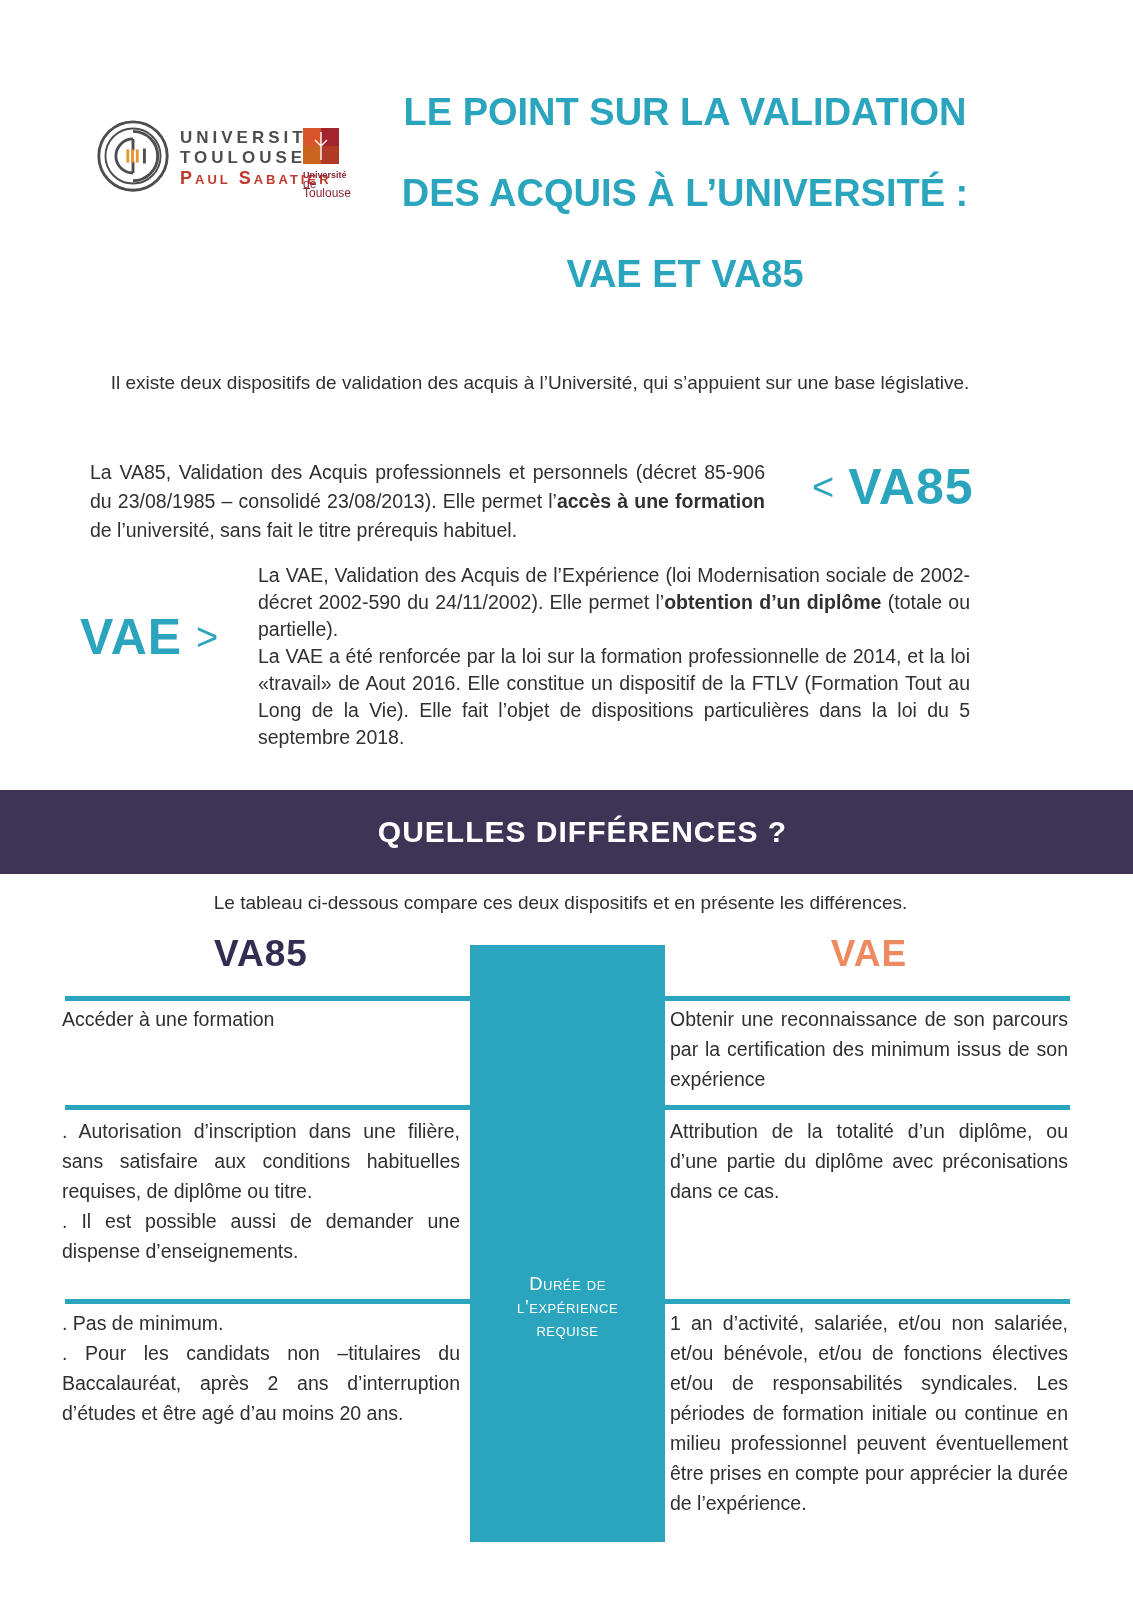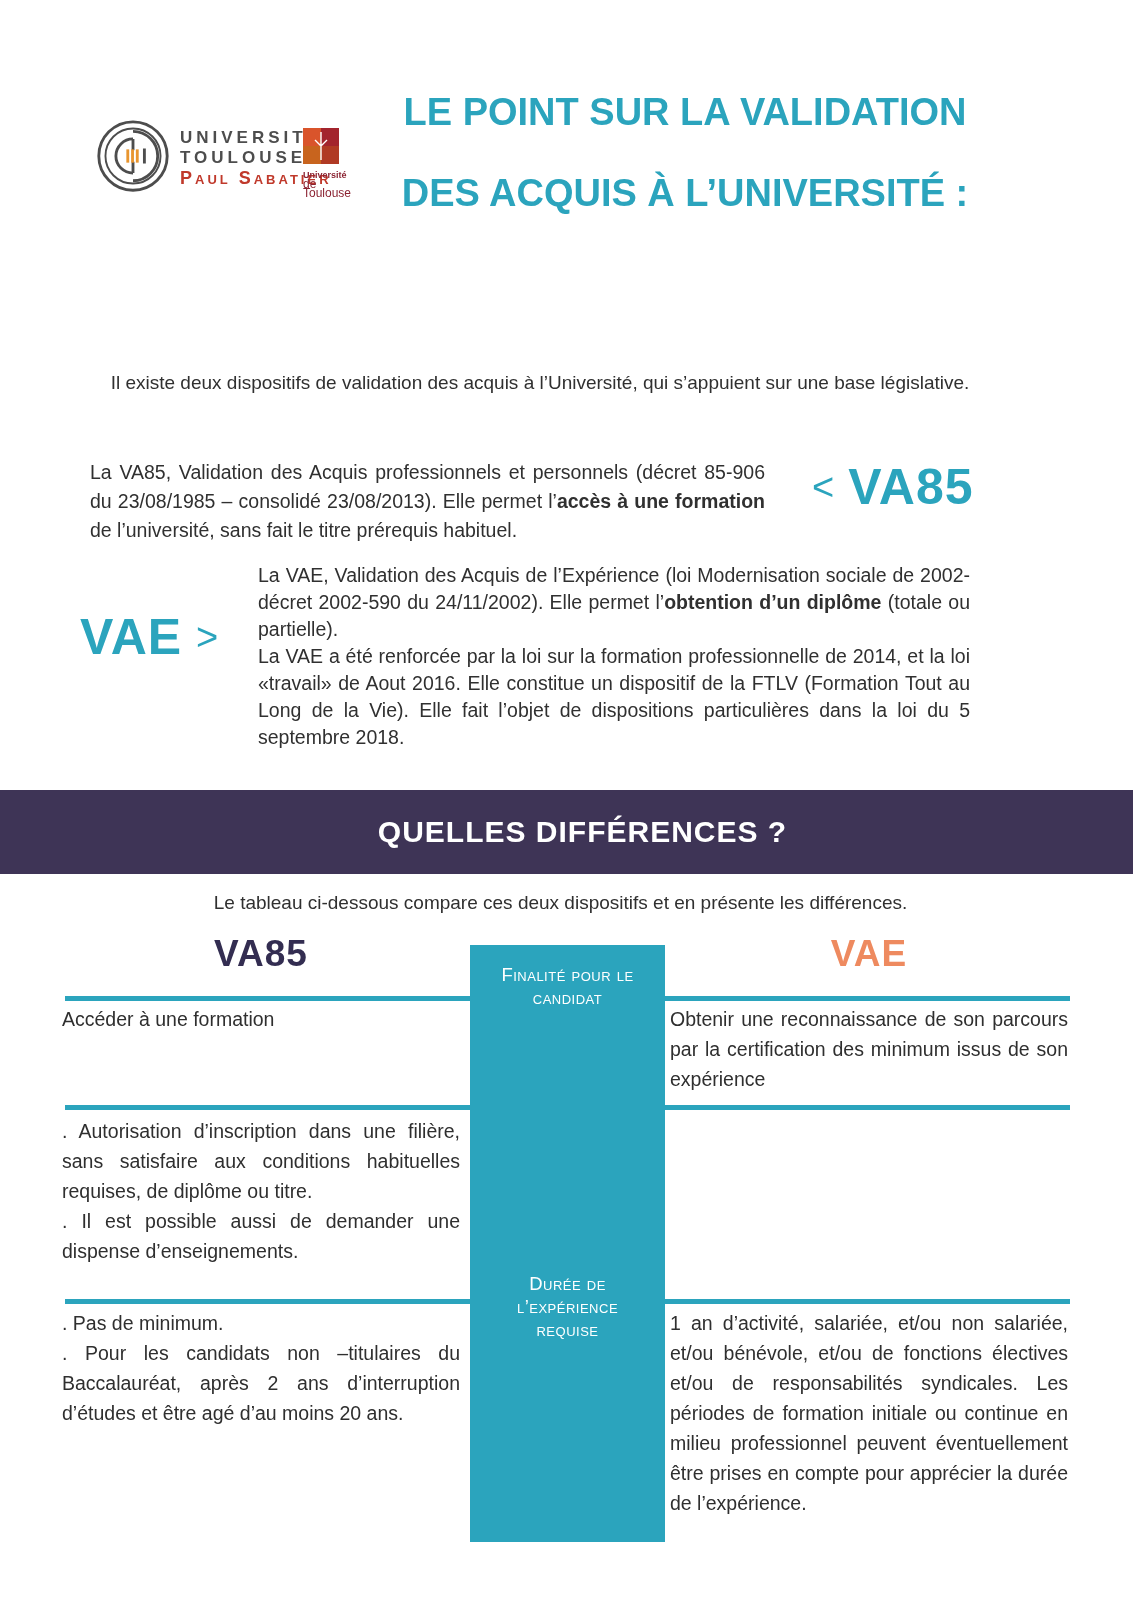--- a/index.html
+++ b/index.html
@@ -104,20 +104,21 @@
       <rect x="18" y="18" width="18" height="18" fill="#b03a24"></rect>
       <path d="M18 4 v28 M12 12 l6 6 l6 -6" stroke="#ffffff" stroke-width="1.4" fill="none"></path>
     </svg>
     <div class="ut-caption">Université</div>
     <div class="ut-caption2">de Toulouse</div>
   </div>
 
   <div class="main-title">
     <div>LE POINT SUR LA VALIDATION</div>
     <div>DES ACQUIS À L’UNIVERSITÉ :</div>
+    <div>VAE ET VA85</div>
   </div>
 
   <div class="para intro">Il existe deux dispositifs de validation des acquis à l’Université, qui s’appuient sur une base législative.</div>
 
   <div class="para va85-para"><span>La VA85, Validation des Acquis professionnels et personnels (décret 85-906 du 23/08/1985 – consolidé 23/08/2013). Elle permet l’</span><span class="bold">accès à une formation</span><span> de l’université, sans fait le titre prérequis habituel.</span></div>
   <div class="side-label va85-side">
     <span class="chev">&lt;</span>
     <span class="big">VA85</span>
   </div>
 
@@ -137,34 +138,32 @@
   <div class="table-intro">Le tableau ci-dessous compare ces deux dispositifs et en présente les différences.</div>
 
   <div class="col-header left">VA85</div>
   <div class="col-header right">VAE</div>
 
   <div class="teal-col"></div>
   <div class="hline hl-1"></div>
   <div class="hline hl-2"></div>
   <div class="hline hl-3"></div>
 
-  <div class="teal-label tl-1">
-    <div class="inner">Finalité pour le candidat</div>
-  </div>
   <div class="teal-label tl-3">
     <div class="inner">Durée de l’expérience requise</div>
   </div>
 
   <div class="cell no-just c-l1">Accéder à une formation</div>
   <div class="cell c-r1">Obtenir une reconnaissance de son parcours par la certification des minimum issus de son expérience</div>
 
   <div class="cell c-l2">
     <div>. Autorisation d’inscription dans une filière, sans satisfaire aux conditions habituelles requises, de diplôme ou titre.</div>
     <div>. Il est possible aussi de demander une dispense d’enseignements.</div>
   </div>
+  <div class="cell c-r2">Attribution de la totalité d’un diplôme, ou d’une partie du diplôme avec préconisations  dans ce cas.</div>
 
   <div class="cell c-l3">
     <div>. Pas de minimum.</div>
     <div>. Pour les candidats non –titulaires du Baccalauréat, après 2 ans d’interruption d’études et être agé d’au moins 20 ans.</div>
   </div>
   <div class="cell c-r3">1 an d’activité, salariée, et/ou non salariée, et/ou bénévole, et/ou de fonctions électives et/ou de responsabilités syndicales. Les périodes de formation initiale ou continue en milieu professionnel peuvent éventuellement être prises en compte pour apprécier la durée de l’expérience.</div>
 
 </div>
 
 </body></html>

